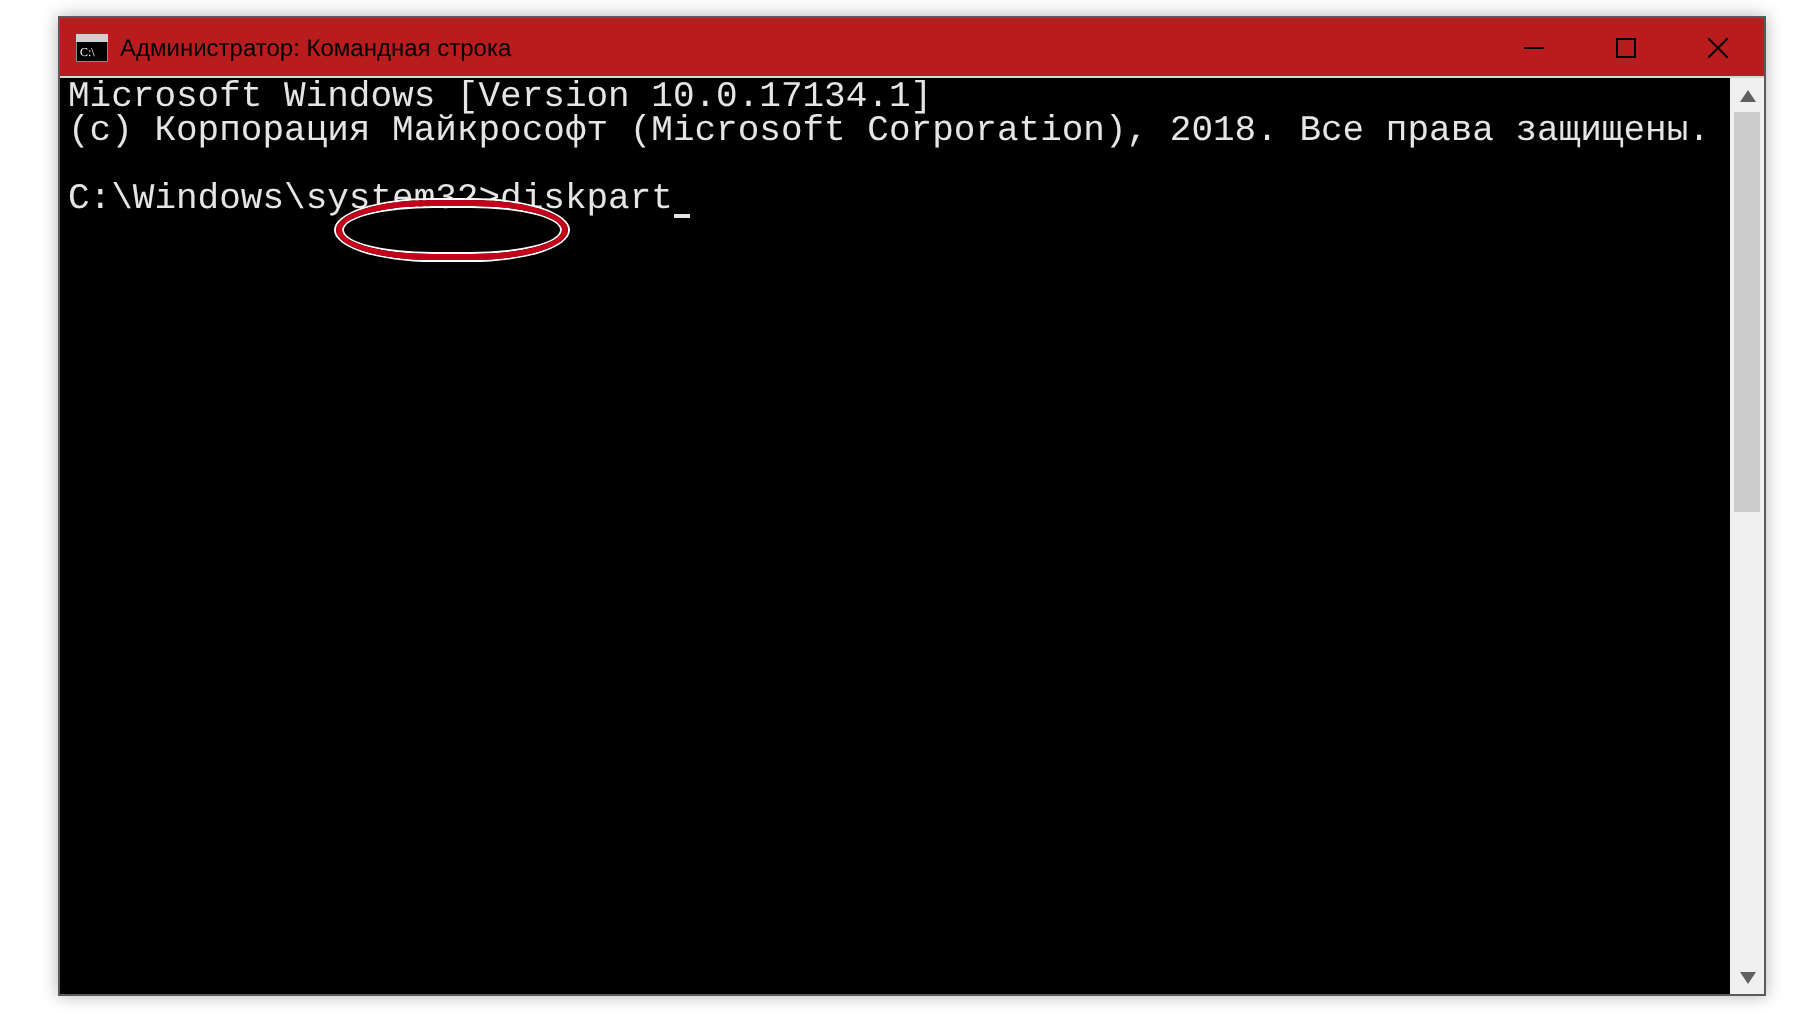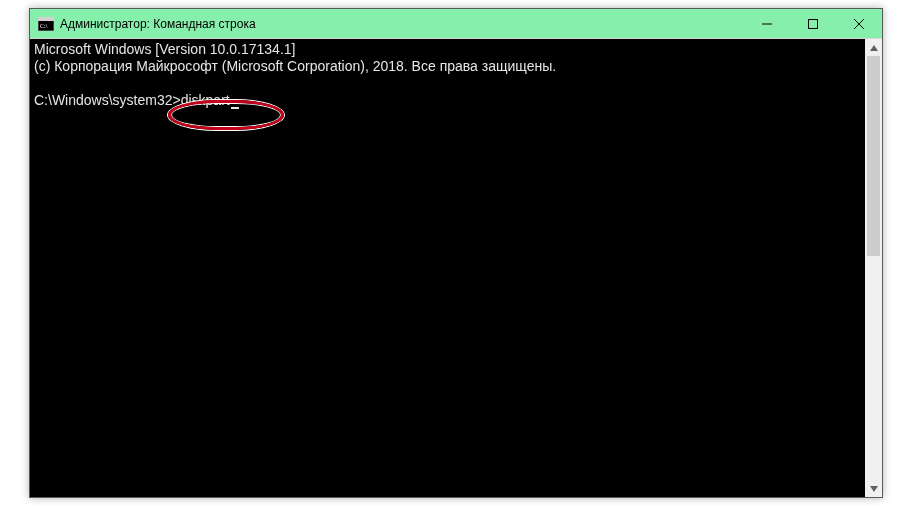--- a/index.html
+++ b/index.html
@@ -18,21 +18,21 @@
     width: 854px;
     height: 490px;
     background: #fff;
     border: 1px solid #5a5a5a;
     box-shadow: 0 0 8px rgba(0,0,0,0.3);
     display: flex;
     flex-direction: column;
   }
   .titlebar {
     height: 30px;
-    background: #86efac;
+    background: #b91c1c;
     display: flex;
     align-items: center;
     border-bottom: 1px solid #d8d8d8;
     flex: 0 0 auto;
   }
   .titlebar-icon {
     width: 16px;
     height: 16px;
     margin-left: 8px;
     margin-right: 6px;
@@ -63,22 +63,22 @@
   .win-btn svg { display:block; }
   .client {
     flex: 1 1 auto;
     display: flex;
     min-height: 0;
   }
   .terminal {
     flex: 1 1 auto;
     background: #000;
     color: #e5e5e5;
-    font-family: Liberation Sans, sans-serif;
-    font-size: 14px;
+    font-family: Liberation Mono, monospace;
+    font-size: 18px;
     line-height: 17px;
     padding: 2px 4px;
     white-space: pre;
     overflow: hidden;
     position: relative;
   }
   .scrollbar {
     width: 17px;
     background: #f0f0f0;
     display: flex;

